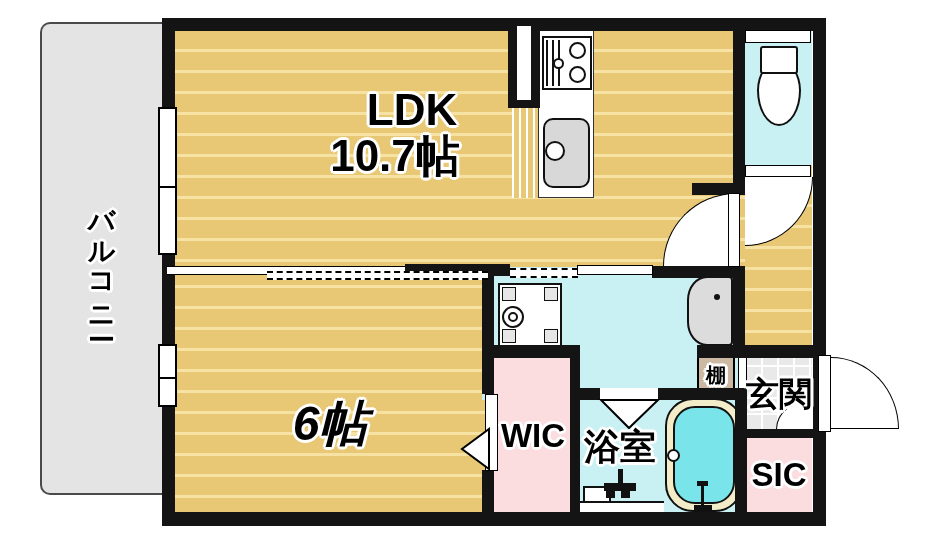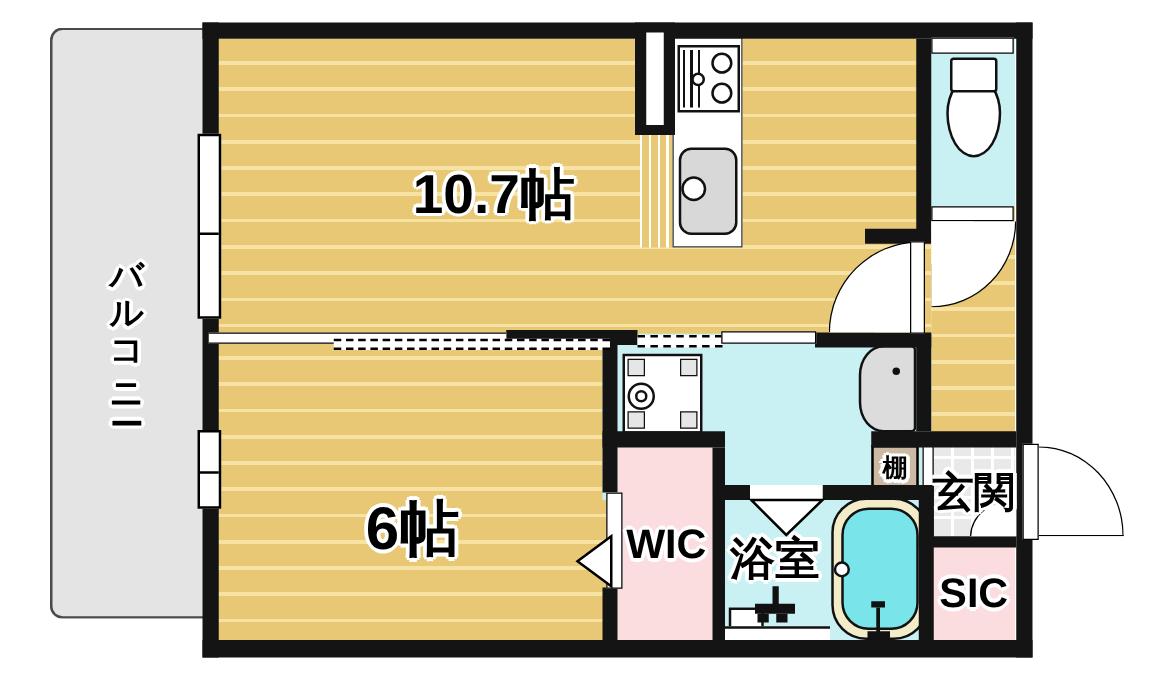--- a/index.html
+++ b/index.html
@@ -131,21 +131,22 @@
   <div class="abs" style="left:600px;top:388px;width:58px;height:13px;background:#fff;"></div>
 
   <svg style="left:458px;top:425px;" width="36" height="48">
     <polygon points="31,4 31,44 4,24" fill="#fff" stroke="#000" stroke-width="2"></polygon>
   </svg>
   <svg style="left:597px;top:398px;" width="64" height="34">
     <polygon points="4,2 61,2 32,30" fill="#fff" stroke="#000" stroke-width="2"></polygon>
   </svg>
 
   <div class="halo" style="left:101px;top:258px;font-size:27px;writing-mode:vertical-rl;letter-spacing:3px;">バルコニー</div>
+  <div class="halo" style="left:412px;top:110px;font-size:44px;">LDK</div>
   <div class="halo" style="left:395px;top:156px;font-size:44px;">10.7帖</div>
-  <div class="halo" style="left:330px;top:424px;font-size:48px;">6帖</div>
+  <div class="halo" style="left:330px;top:424px;font-size:48px;font-style:italic;">6帖</div>
   <div class="halo" style="left:533px;top:435px;font-size:33px;">WIC</div>
   <div class="halo" style="left:620px;top:447px;font-size:36px;">浴室</div>
   <div class="halo" style="left:779px;top:474px;font-size:33px;text-align:right;">SIC</div>
   <div class="halo" style="left:779px;top:393px;font-size:33px;">玄関</div>
   <div class="halo" style="left:716px;top:375px;font-size:20px;">棚</div>
 
 </div>
 
 </body></html>

